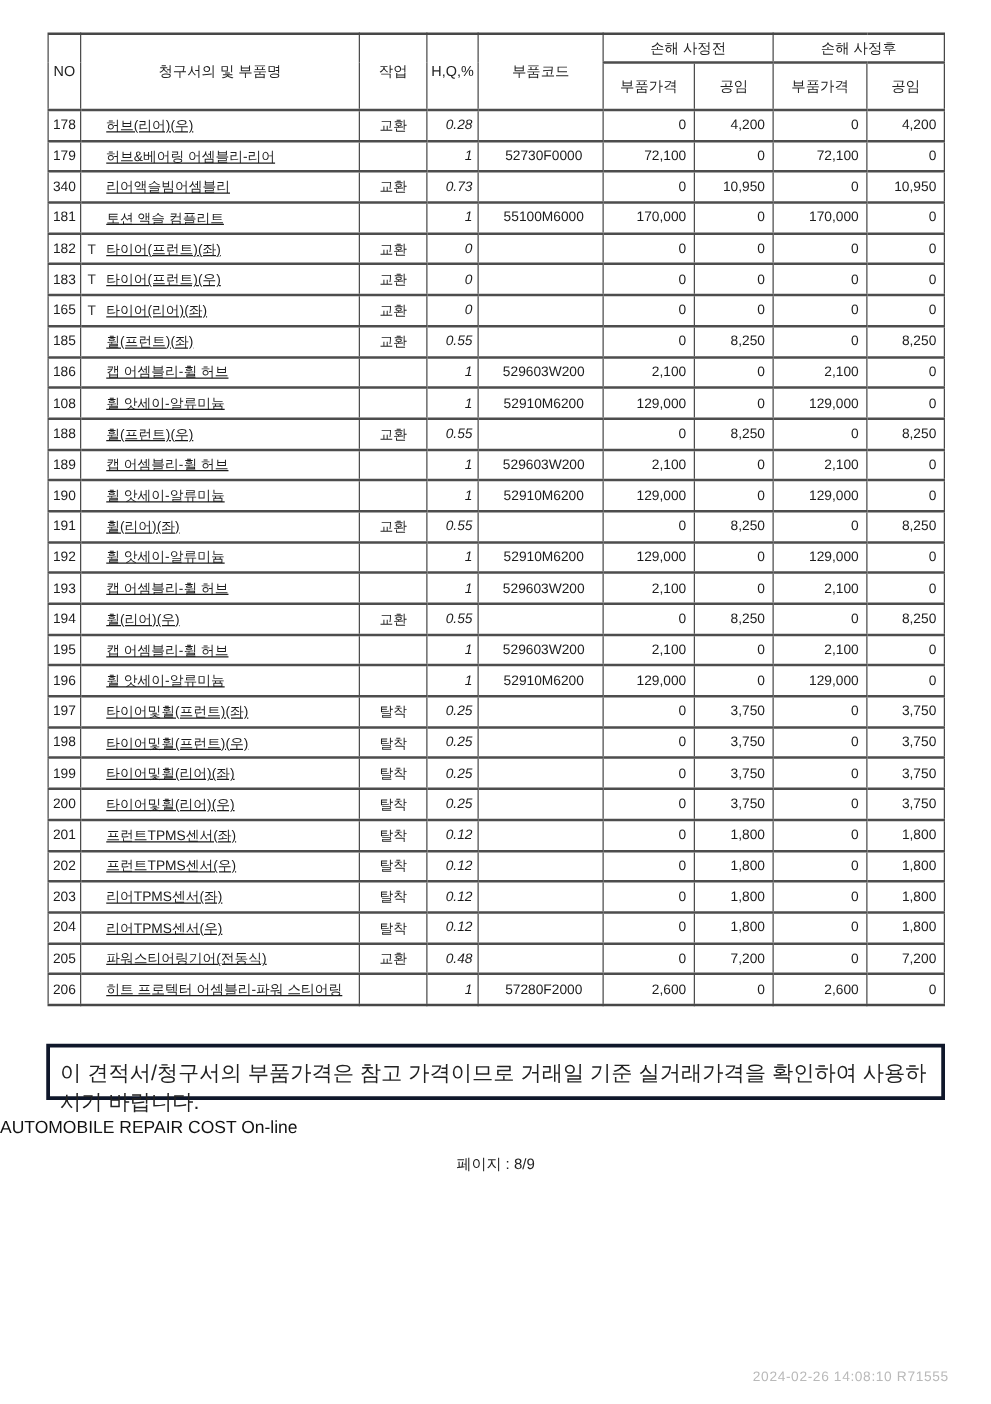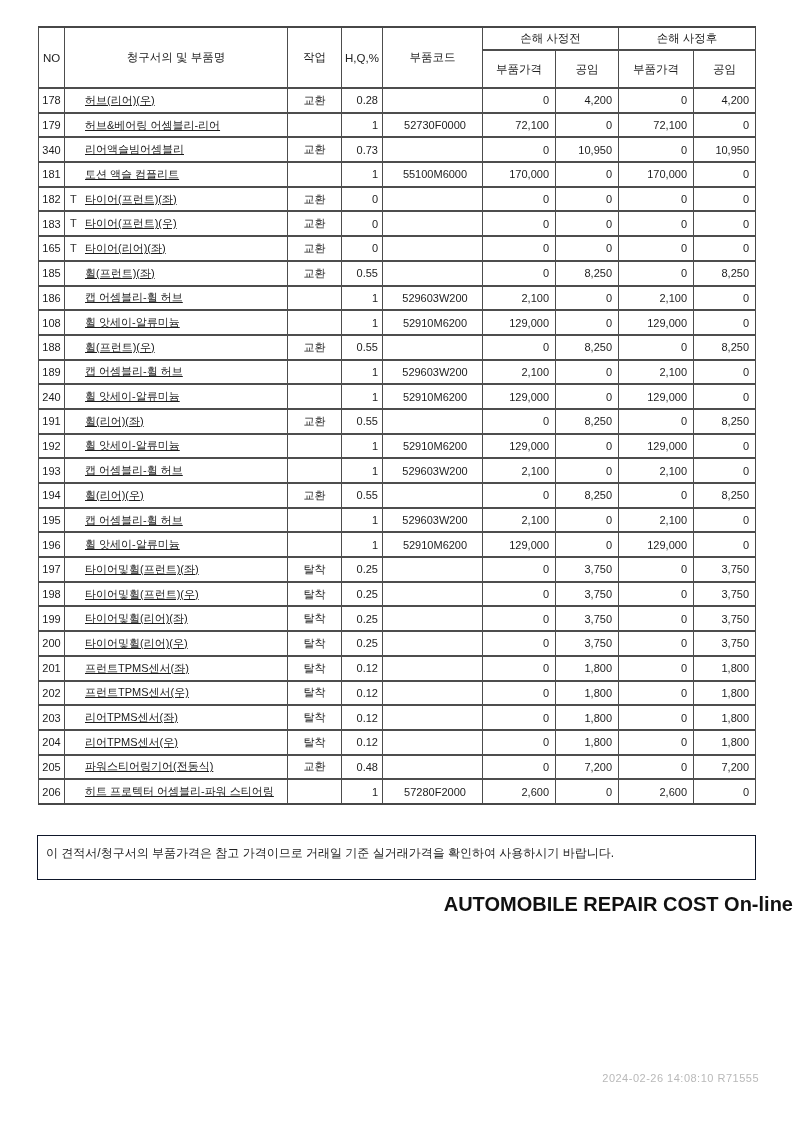--- a/index.html
+++ b/index.html
@@ -39,49 +39,49 @@
     white-space: nowrap;
   }
   table.estimate th { font-size: 11.5px; text-align: center; color: #222; }
   table.estimate td { font-size: 11px; height: 24.7px; }
   tr.header-top th { height: 23px; border-top: none; }
   th.sub { border-top: 1px solid #4d4d4d; height: 38px; }
   td.c-no   { text-align: center; }
   td.c-item { text-align: left; padding-left: 3px; text-decoration: underline; }
   td.c-item .prefix { display: inline-block; width: 17px; padding-left: 2px; color: #333; }
   td.c-work { text-align: center; }
-  td.c-hq   { text-align: right; padding-right: 4px; }
+  td.c-hq   { text-align: right; padding-right: 4px; font-style: italic; }
   td.c-code { text-align: center; padding-left: 5px; }
   td.c-num  { text-align: right; padding-right: 6px; }
   .notice-box {
     width: 719px;
     margin: 30px 0 0 37px;
     height: 45px;
-    border: 1px solid #0f172a;
+    border: 3px solid #0f172a;
     padding: 9px 8px 0 8px;
-    font-size: 12px;
+    font-size: 17px;
     color: #222;
   }
   .brand-line {
     margin-top: 13px;
-    text-align: right;
-    font-size: 20px;
-    font-weight: bold;
+    text-align: left;
+    font-size: 14px;
+    font-weight: normal;
     color: #111;
   }
   .page-line {
     margin-top: 14px;
     text-align: center;
     font-size: 12px;
     color: #222;
   }
   .watermark {
     position: absolute;
     right: 34px;
-    top: 1072px;
+    top: 1096px;
     font-size: 11px;
     letter-spacing: 0.5px;
     color: #b9b9b9;
   }
 </style>
 </head>
 <body>
 
 <div class="page">
 
@@ -254,21 +254,21 @@
       <td class="c-work"></td>
       <td class="c-hq">1</td>
       <td class="c-code">529603W200</td>
       <td class="c-num">2,100</td>
       <td class="c-num">0</td>
       <td class="c-num">2,100</td>
       <td class="c-num">0</td>
     </tr>
 
     <tr>
-      <td class="c-no">240</td>
+      <td class="c-no">190</td>
       <td class="c-item"><span class="prefix"></span><span>휠 앗세이-알류미늄</span></td>
       <td class="c-work"></td>
       <td class="c-hq">1</td>
       <td class="c-code">52910M6200</td>
       <td class="c-num">129,000</td>
       <td class="c-num">0</td>
       <td class="c-num">129,000</td>
       <td class="c-num">0</td>
     </tr>
 
@@ -464,15 +464,16 @@
       <td class="c-num">0</td>
     </tr>
   </tbody>
   </table>
 
   <div class="notice-box">
     <span>이 견적서/청구서의 부품가격은 참고 가격이므로 거래일 기준 실거래가격을 확인하여 사용하시기 바랍니다.</span>
   </div>
 
   <div class="brand-line">AUTOMOBILE REPAIR COST On-line</div>
+  <div class="page-line">페이지 : 8/9</div>
   <div class="watermark">2024-02-26 14:08:10 R71555</div>
 
 </div>
 
 </body></html>

